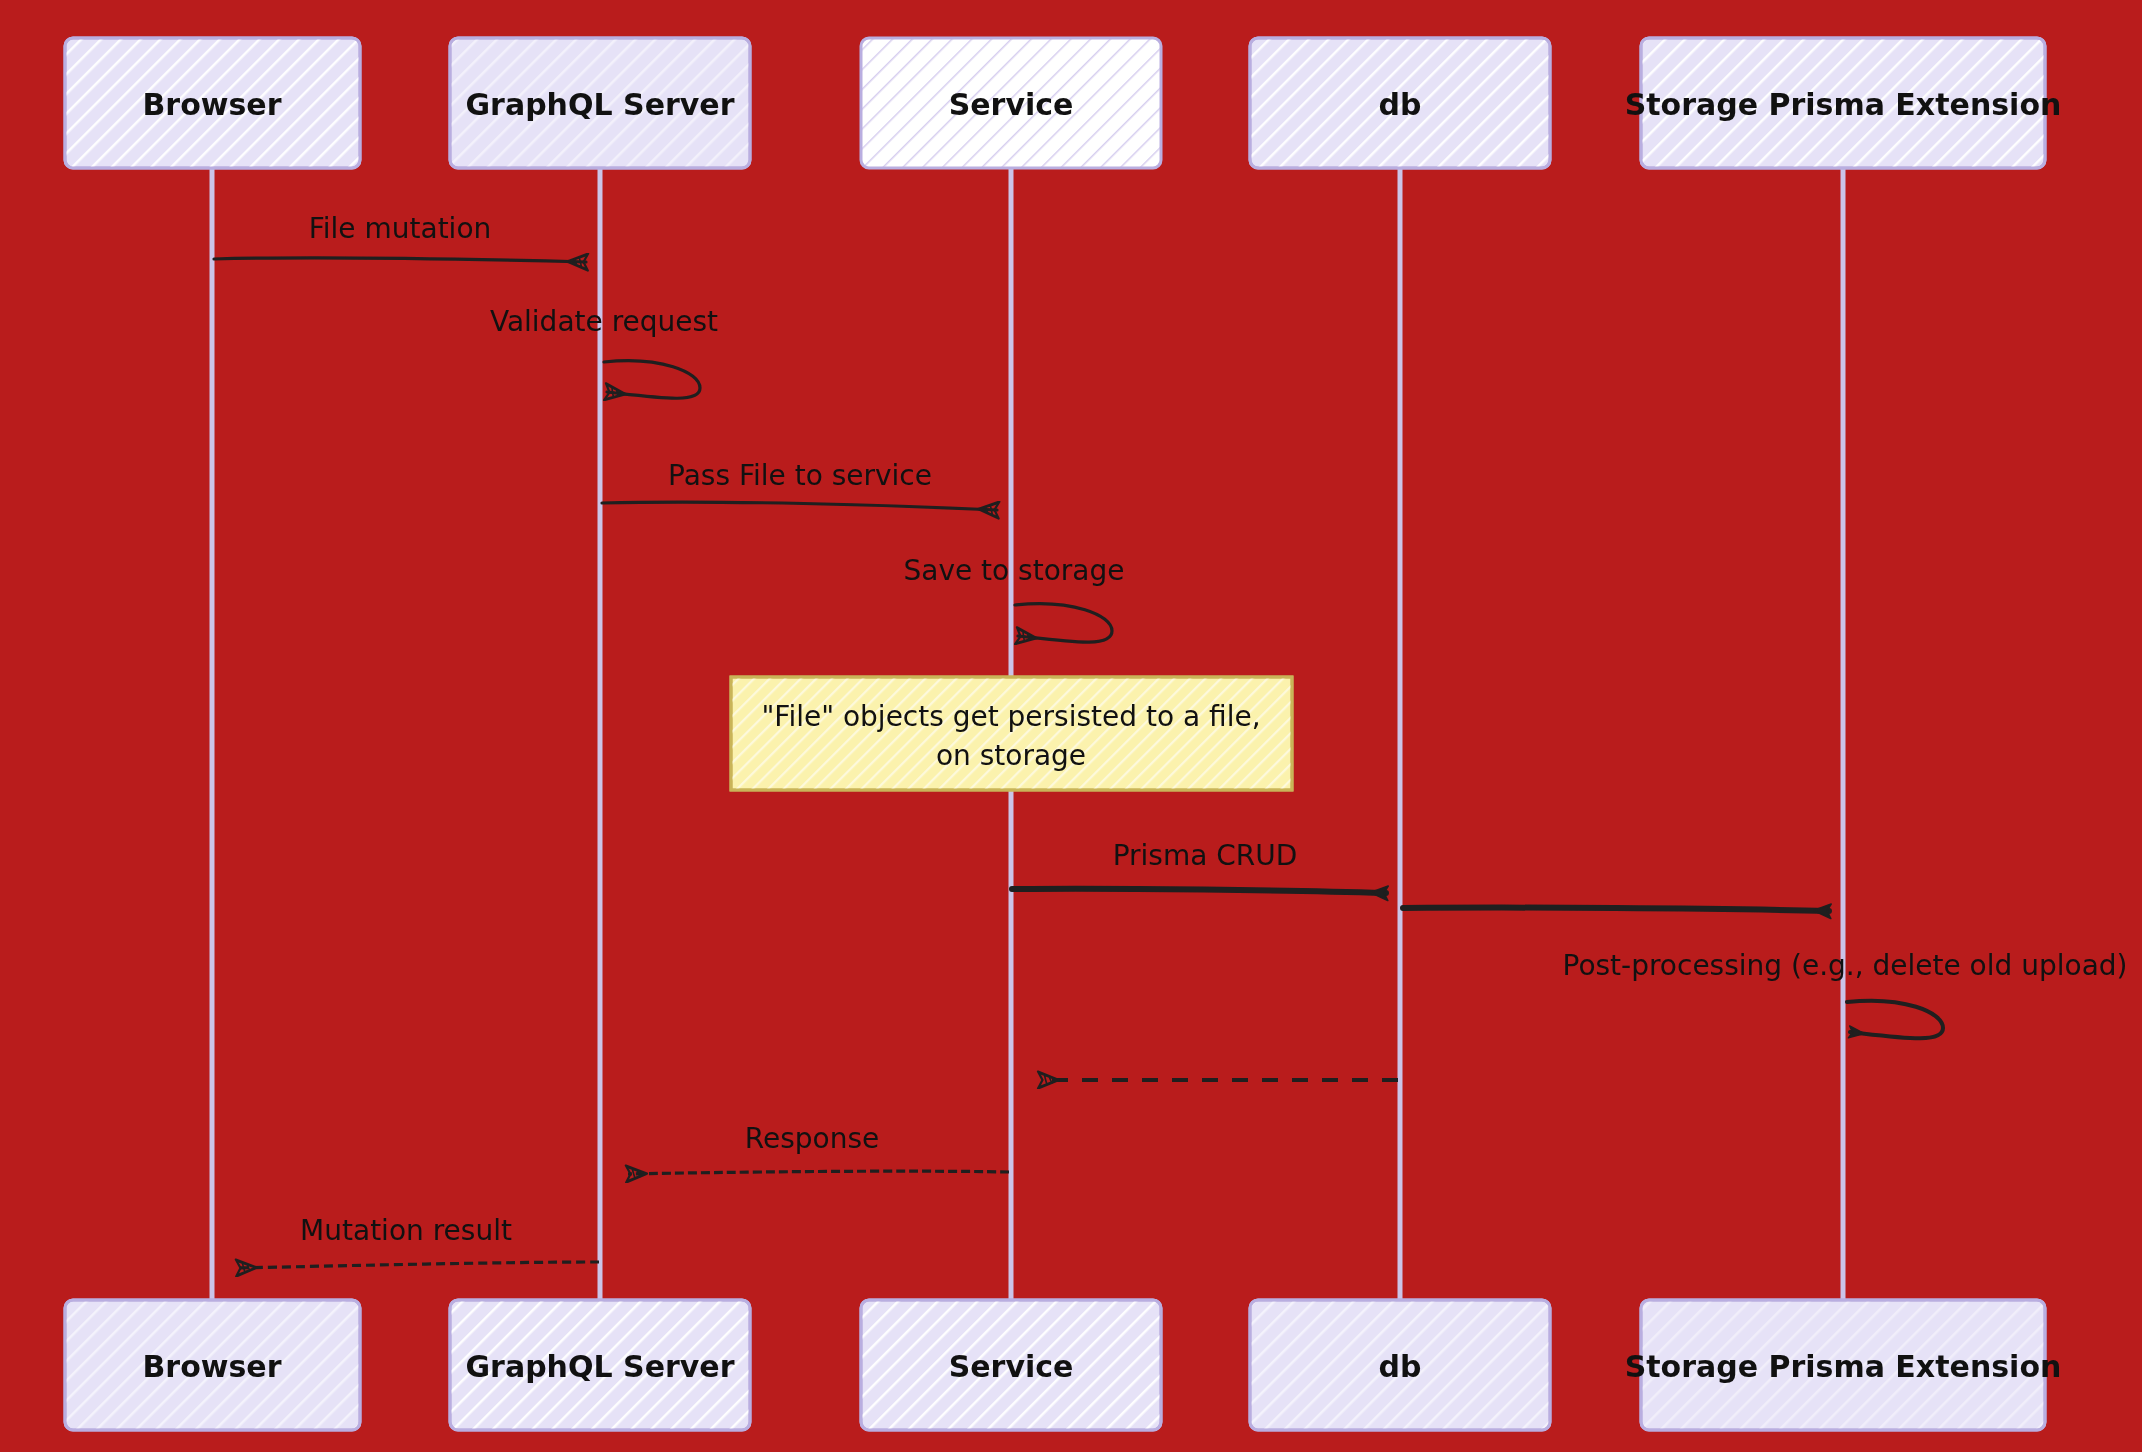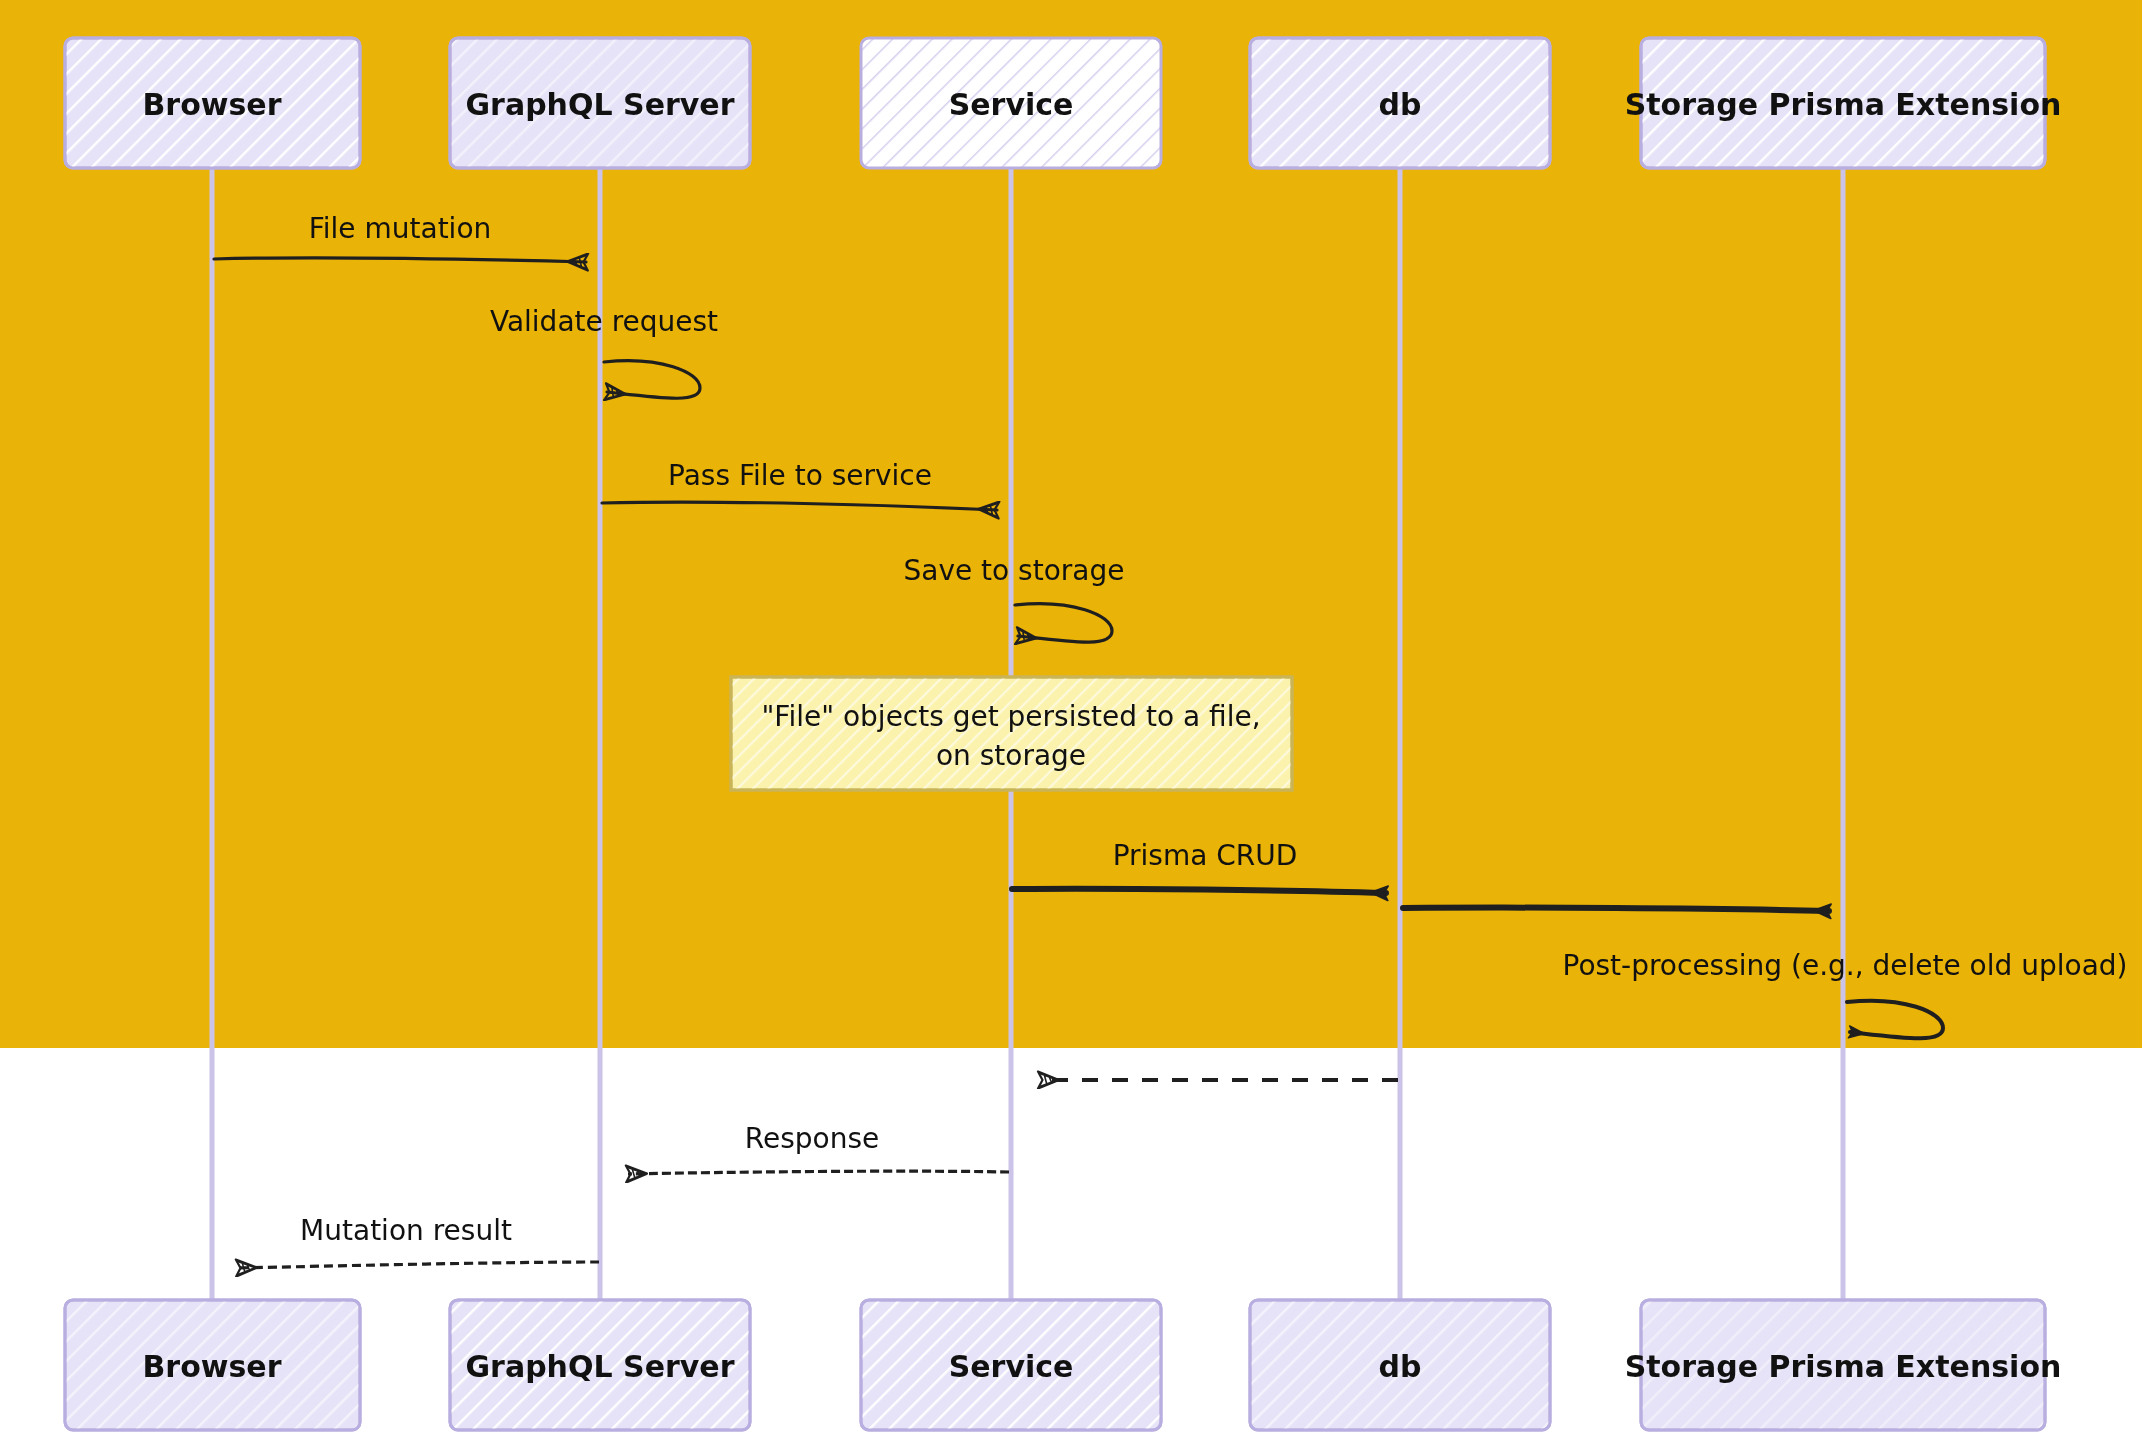--- a/index.html
+++ b/index.html
@@ -9,22 +9,22 @@
   }
   body {
     width: 2142px;
     height: 1452px;
     font-family: "DejaVu Sans", sans-serif;
     overflow: hidden;
   }
   #diagram {
     position: relative;
     width: 2142px;
-    height: 1048px;
-    background: #eab308;
+    height: 1452px;
+    background: #b91c1c;
   }
   svg.canvas {
     position: absolute;
     top: 0;
     left: 0;
     width: 2142px;
     height: 1452px;
   }
   .actor-label {
     font-family: "DejaVu Sans", sans-serif;

